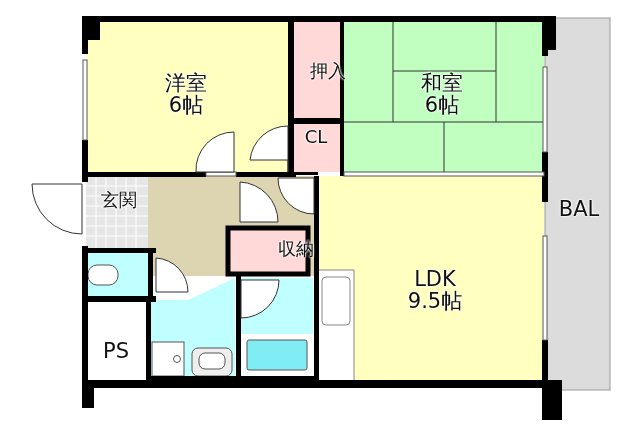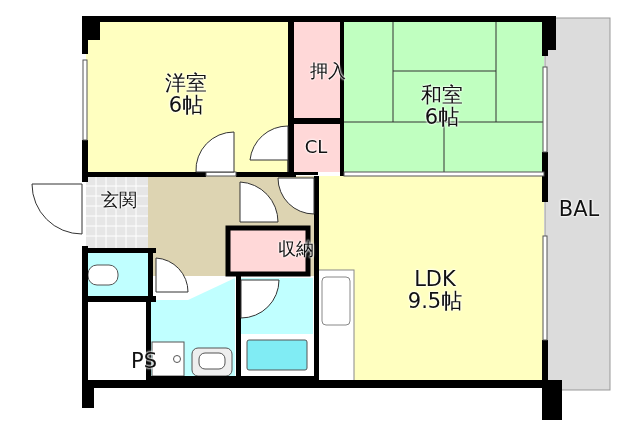--- a/index.html
+++ b/index.html
@@ -118,25 +118,25 @@
     <path d="M156,258 L156,292 L188,292 A34,34 0 0 0 156,258 Z"></path>
     <path d="M241,280 L241,318 A38,38 0 0 0 279,280 Z"></path>
   </g>
 </svg>
 
 <div class="lbl big" style="left:148px;top:72px;width:76px;">
   <div>洋室</div>
   <div>6帖</div>
 </div>
 <div class="lbl mid" style="left:304px;top:62px;width:48px;">押入</div>
-<div class="lbl mid" style="left:292px;top:138px;width:48px;">CL</div>
-<div class="lbl big" style="left:404px;top:84px;width:76px;">
+<div class="lbl mid" style="left:292px;top:128px;width:48px;">CL</div>
+<div class="lbl big" style="left:404px;top:72px;width:76px;">
   <div>和室</div>
   <div>6帖</div>
 </div>
 <div class="lbl mid" style="left:90px;top:191px;width:58px;">玄関</div>
 <div class="lbl mid" style="left:230px;top:240px;width:76px;padding-left:28px;">収納</div>
 <div class="lbl big" style="left:385px;top:268px;width:100px;">
   <div>LDK</div>
   <div>9.5帖</div>
 </div>
 <div class="lbl sm" style="left:550px;top:198px;width:58px;">BAL</div>
-<div class="lbl sm" style="left:88px;top:350px;width:56px;margin-left:28px;">PS</div>
+<div class="lbl sm" style="left:88px;top:340px;width:56px;">PS</div>
 
 </body></html>

